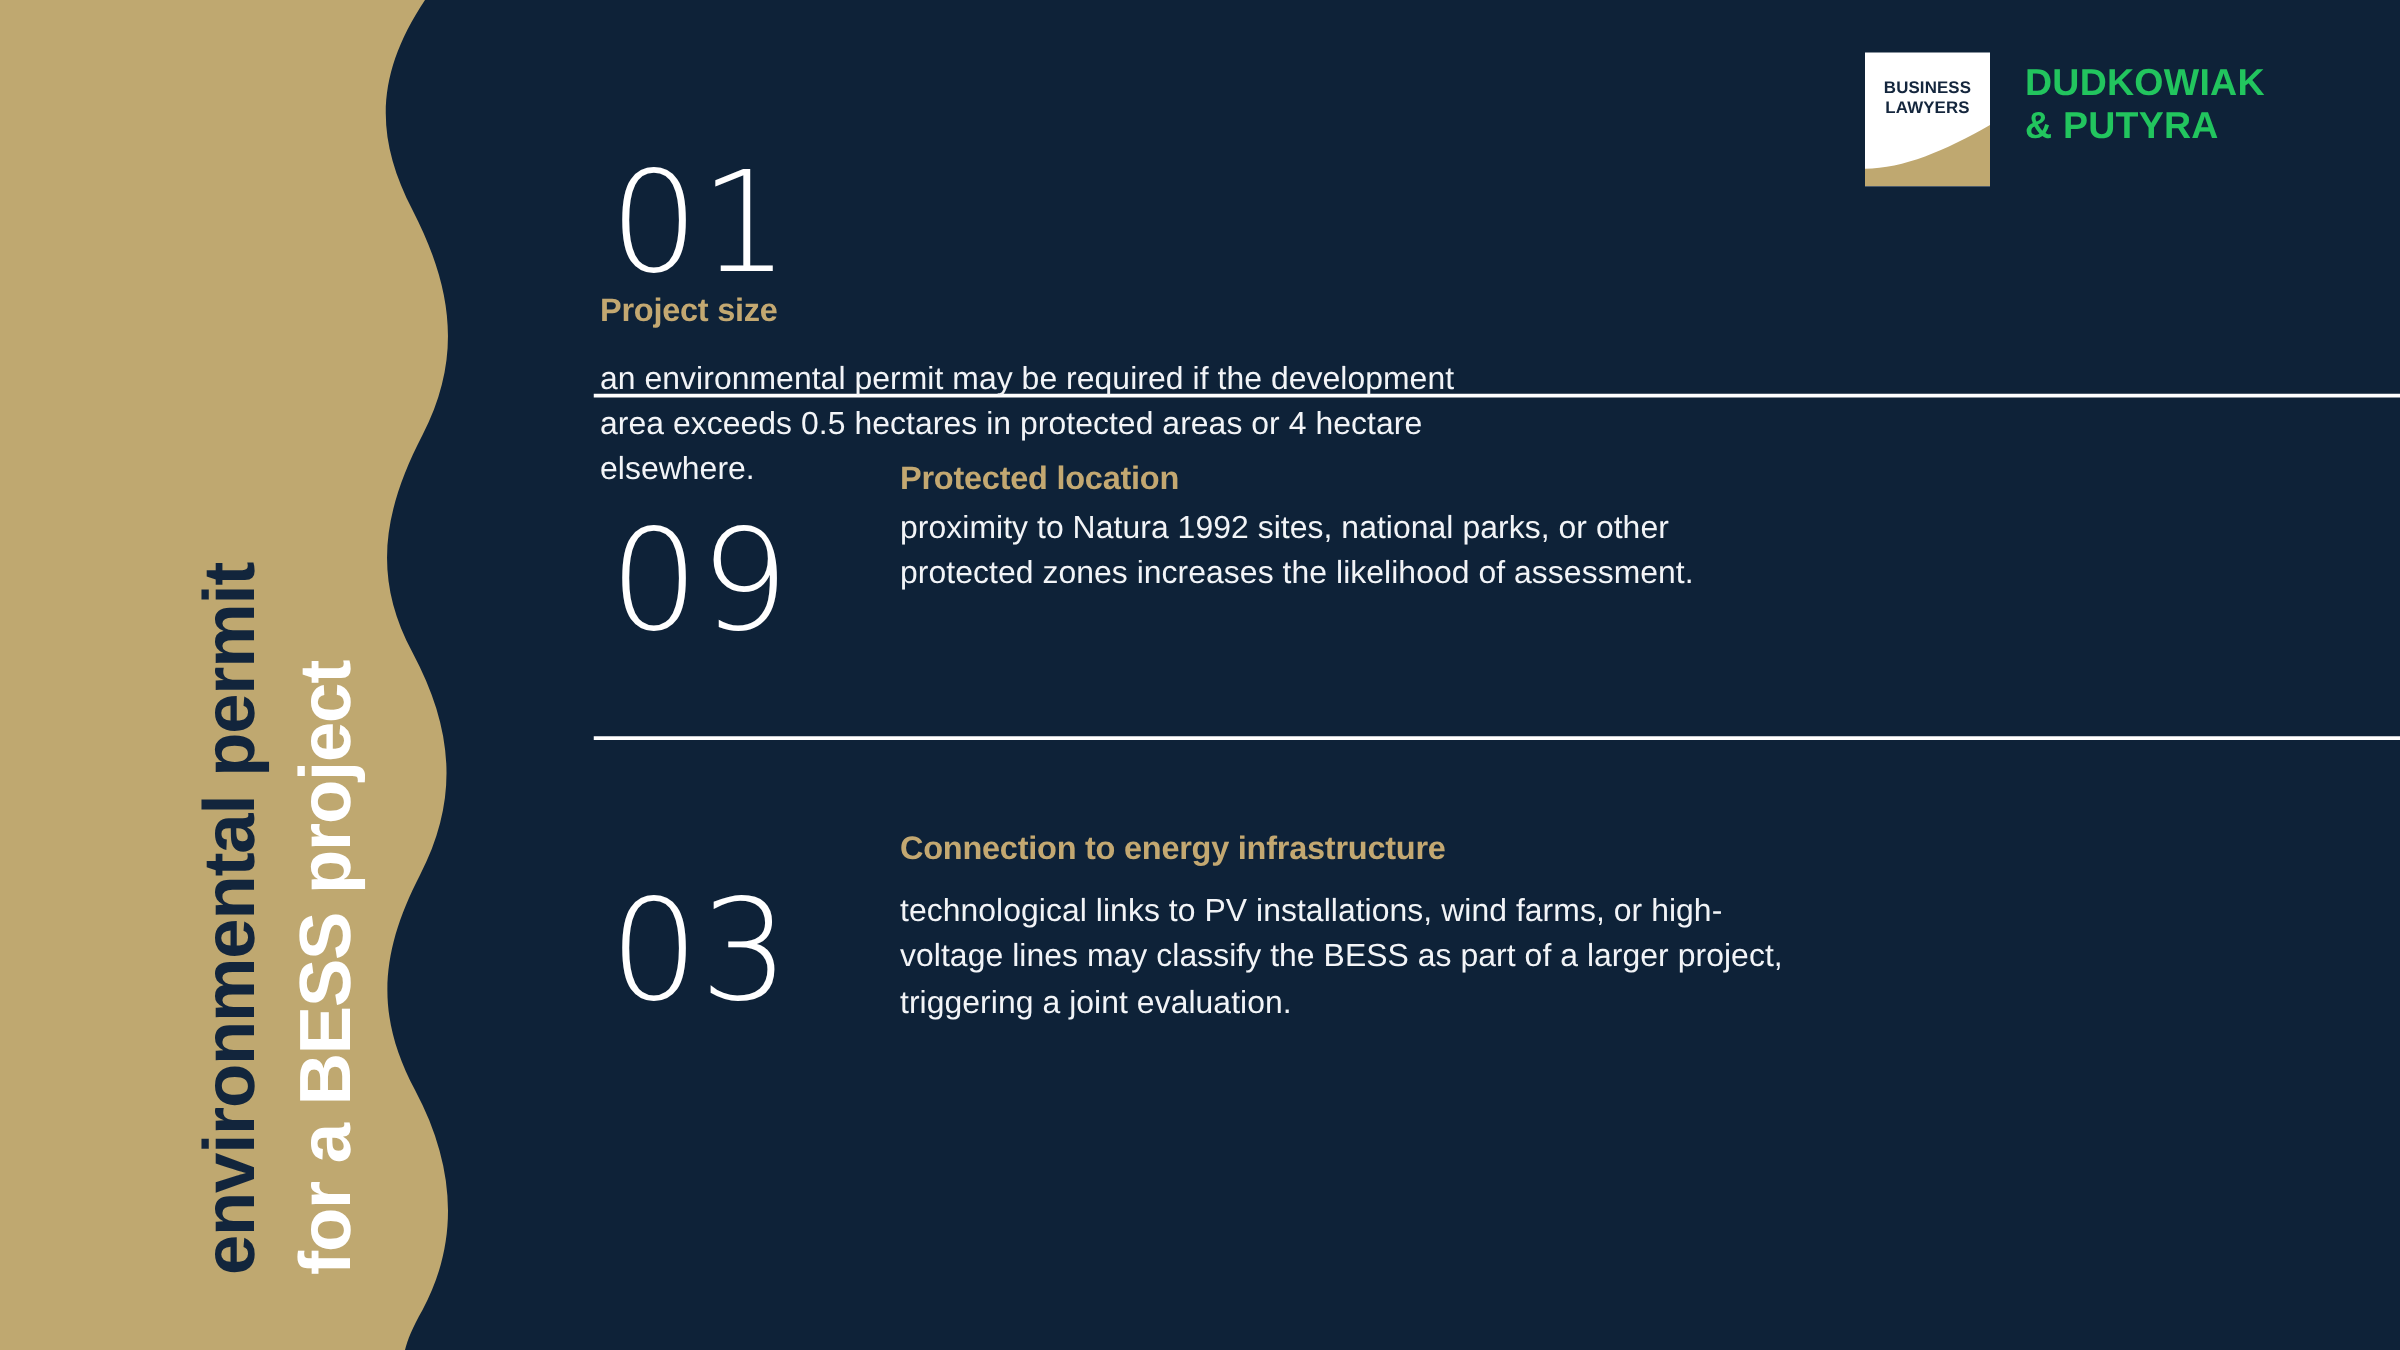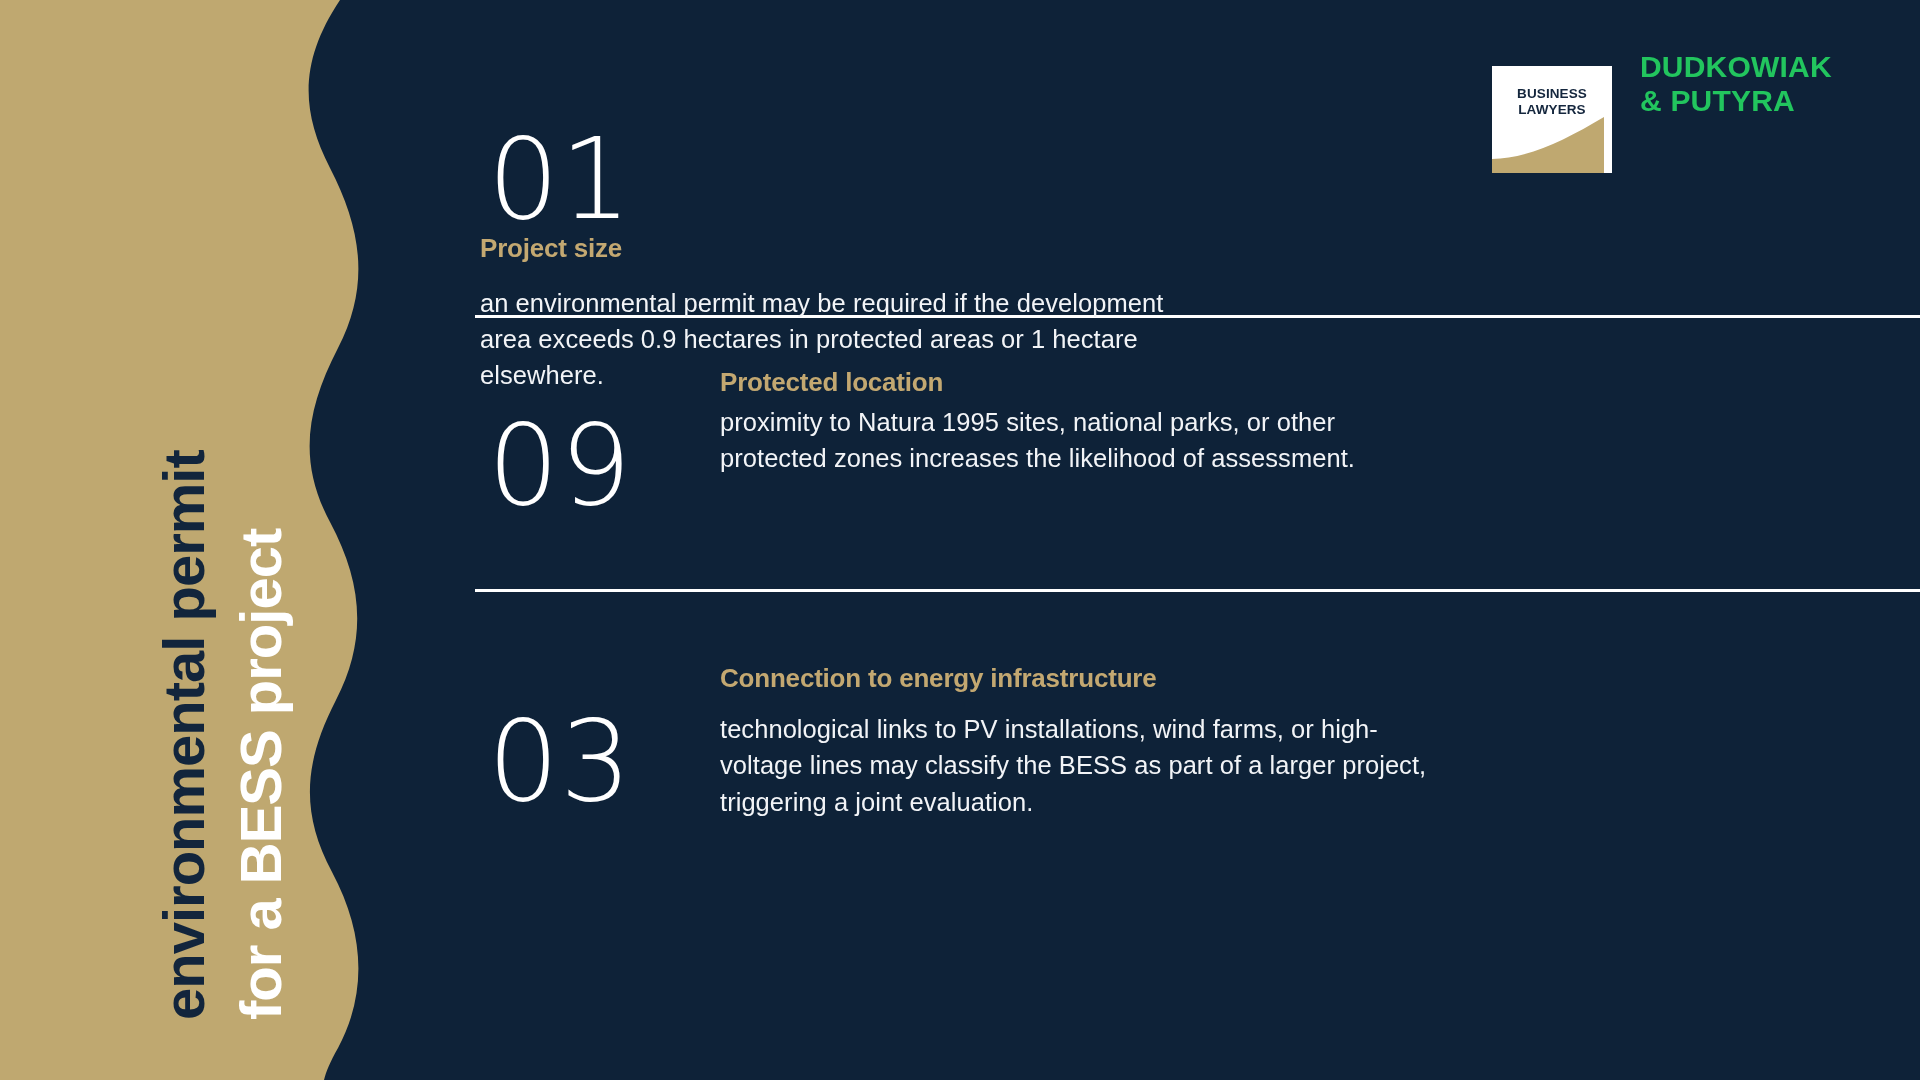--- a/index.html
+++ b/index.html
@@ -55,25 +55,24 @@
   
   #logo-block {
     position:absolute;
     left:1492px; top:42px;
     z-index:5;
     display:flex;
     align-items:flex-start;
   }
   #logo-mark {
     position:relative;
-    width:120px; height:107px;
+    width:100px; height:107px;
     background:#ffffff;
     overflow:hidden;
     flex:0 0 auto;
-    margin-top:24px;
   }
   #logo-mark svg { position:absolute; left:0; bottom:0; width:112px; height:60px; }
   #logo-mark-text {
     position:absolute;
     left:0; right:0; top:20px;
     text-align:center;
     color:#14263d;
     font-size:13.5px;
     font-weight:800;
     line-height:1.22;
@@ -206,29 +205,29 @@
 
   <div class="divider" id="divider-1"></div>
   <div class="divider" id="divider-2"></div>
 
   <div id="content">
 
     <div class="section" id="section-1">
       <div class="sec-number">01</div>
       <div class="sec-body">
         <div class="sec-heading">Project size</div>
-        <div class="sec-text">an environmental permit may be required if the development area exceeds 0.9 hectares in protected areas or 1 hectare elsewhere.</div>
+        <div class="sec-text">an environmental permit may be required if the development area exceeds 0.5 hectares in protected areas or 4 hectare elsewhere.</div>
       </div>
     </div>
 
     <div class="section" id="section-2">
       <div class="sec-number">09</div>
       <div class="sec-body">
         <div class="sec-heading">Protected location</div>
-        <div class="sec-text">proximity to Natura 1995 sites, national parks, or other protected zones increases the likelihood of assessment.</div>
+        <div class="sec-text">proximity to Natura 1992 sites, national parks, or other protected zones increases the likelihood of assessment.</div>
       </div>
     </div>
 
     <div class="section" id="section-3">
       <div class="sec-number">03</div>
       <div class="sec-body">
         <div class="sec-heading">Connection to energy infrastructure</div>
         <div class="sec-text">technological links to PV installations, wind farms, or high-voltage lines may classify the BESS as part of a larger project, triggering a joint evaluation.</div>
       </div>
     </div>

